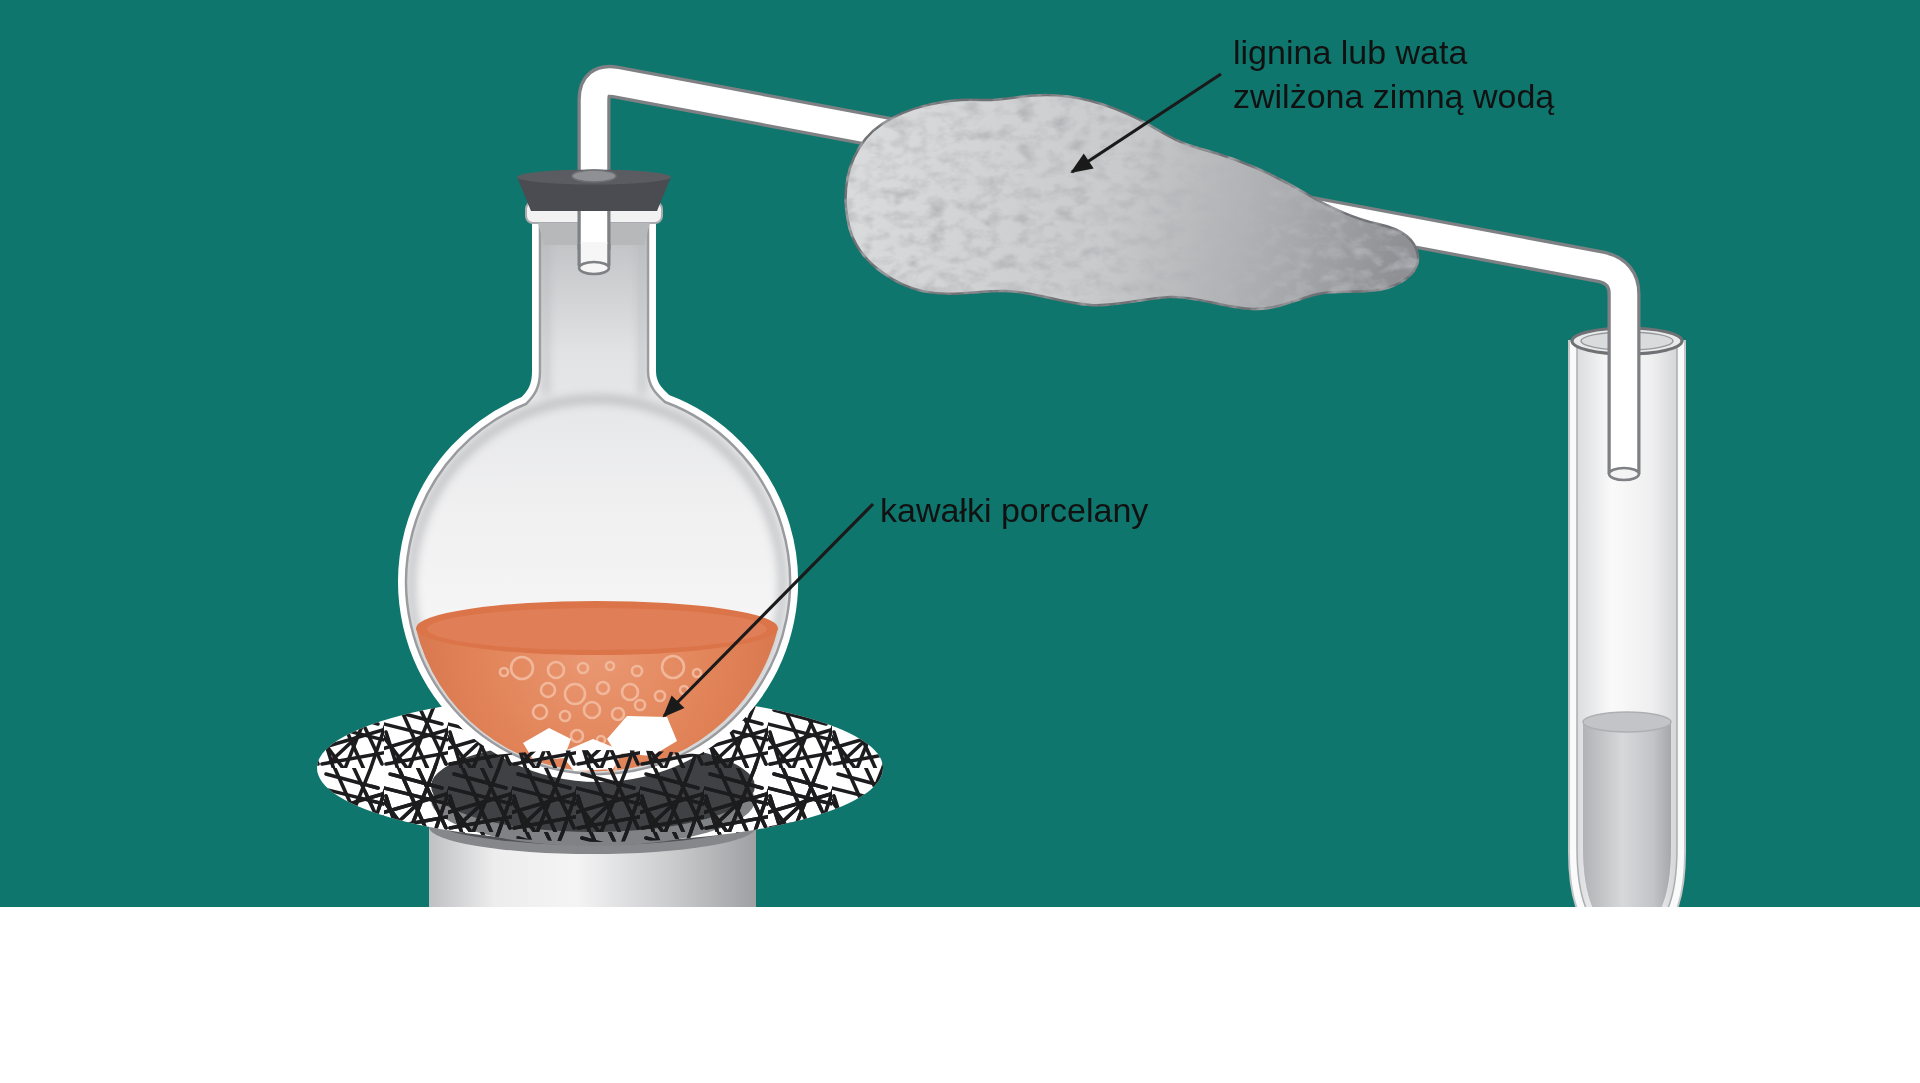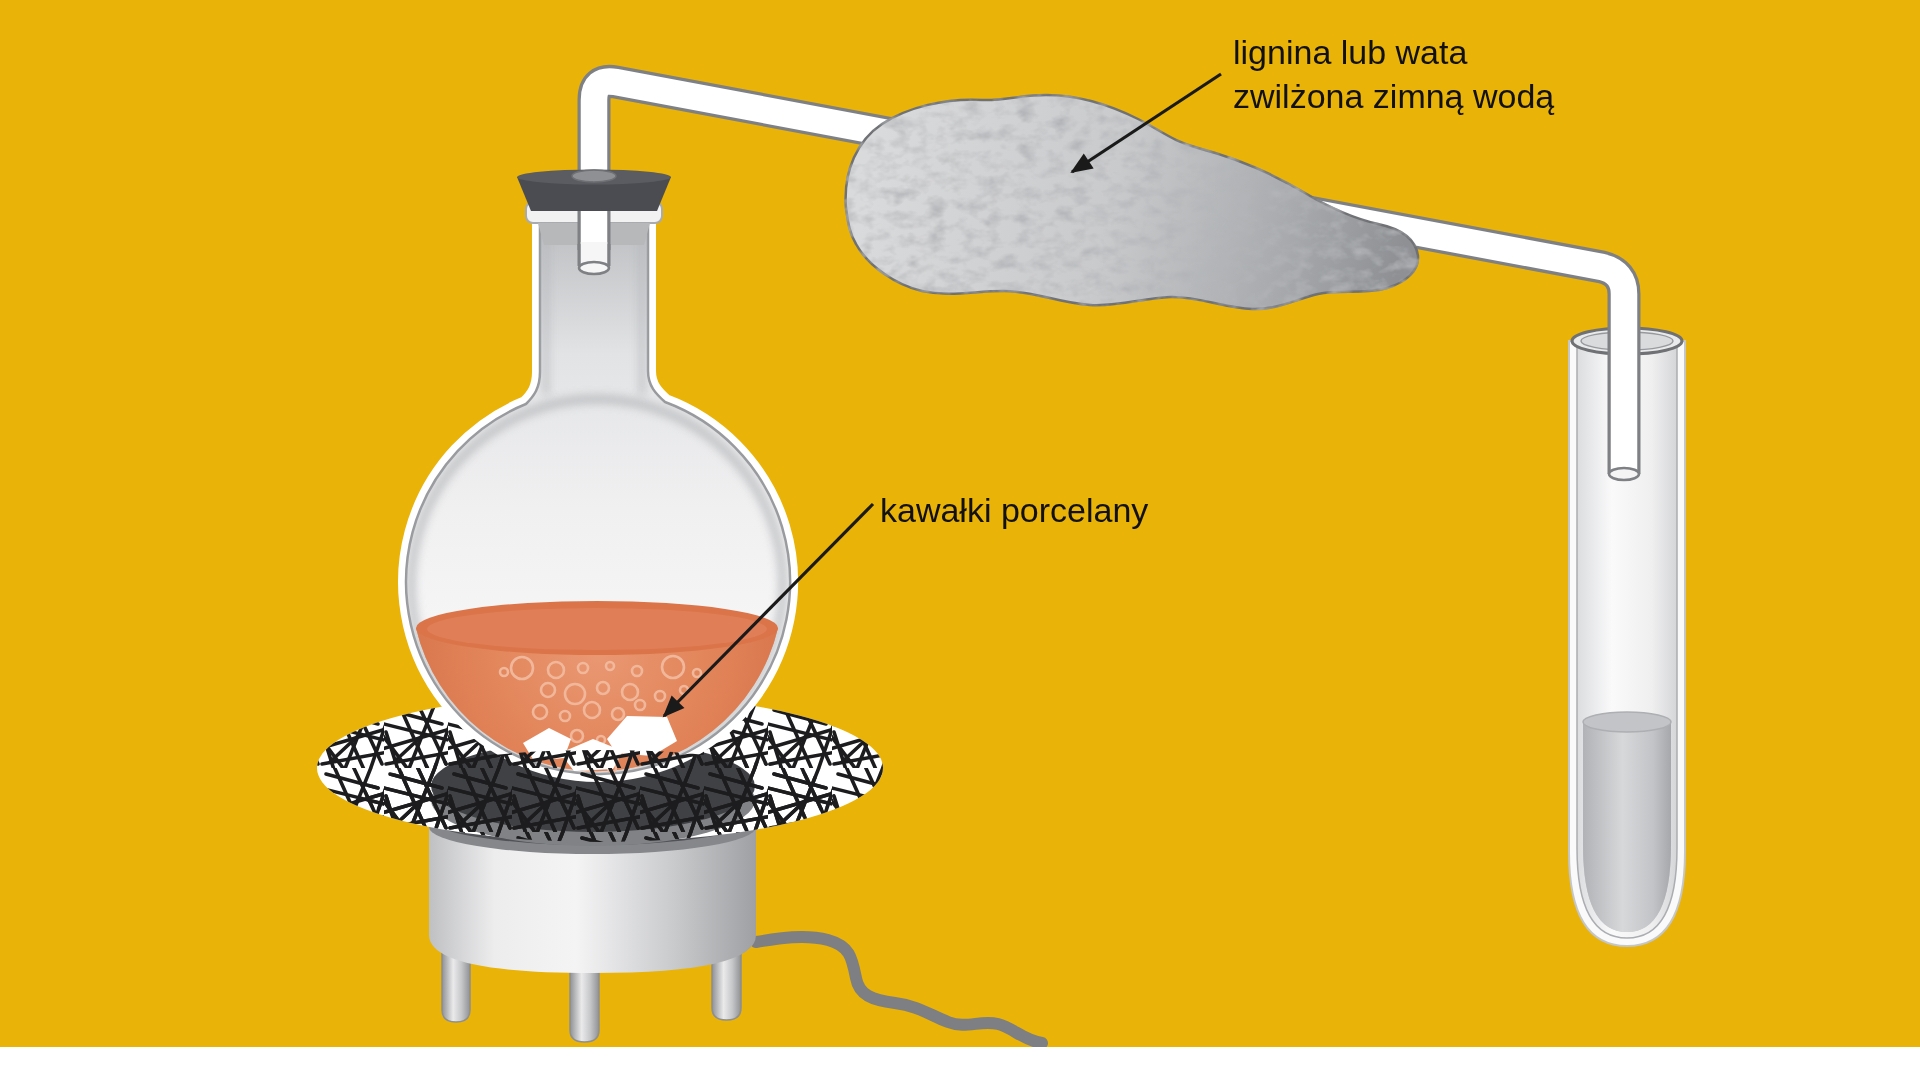--- a/index.html
+++ b/index.html
@@ -1,16 +1,16 @@
 <!DOCTYPE html>
 <html><head>
 <meta charset="utf-8">
 <style>
   html,body{margin:0;padding:0;background:#ffffff;}
-  .stage{width:1920px;height:1047px;position:relative;background:#eab308;overflow:hidden;}
+  .stage{width:1920px;height:907px;position:relative;background:#0f766e;overflow:hidden;}
   .label-text{
     font-family:"Liberation Sans","DejaVu Sans",sans-serif;
     font-size:34px;
     fill:#111111;
   }
   .mesh-line{stroke:#1c1c1e;stroke-width:3.6;stroke-linecap:round;}
 </style>
 </head>
 <body>
 

